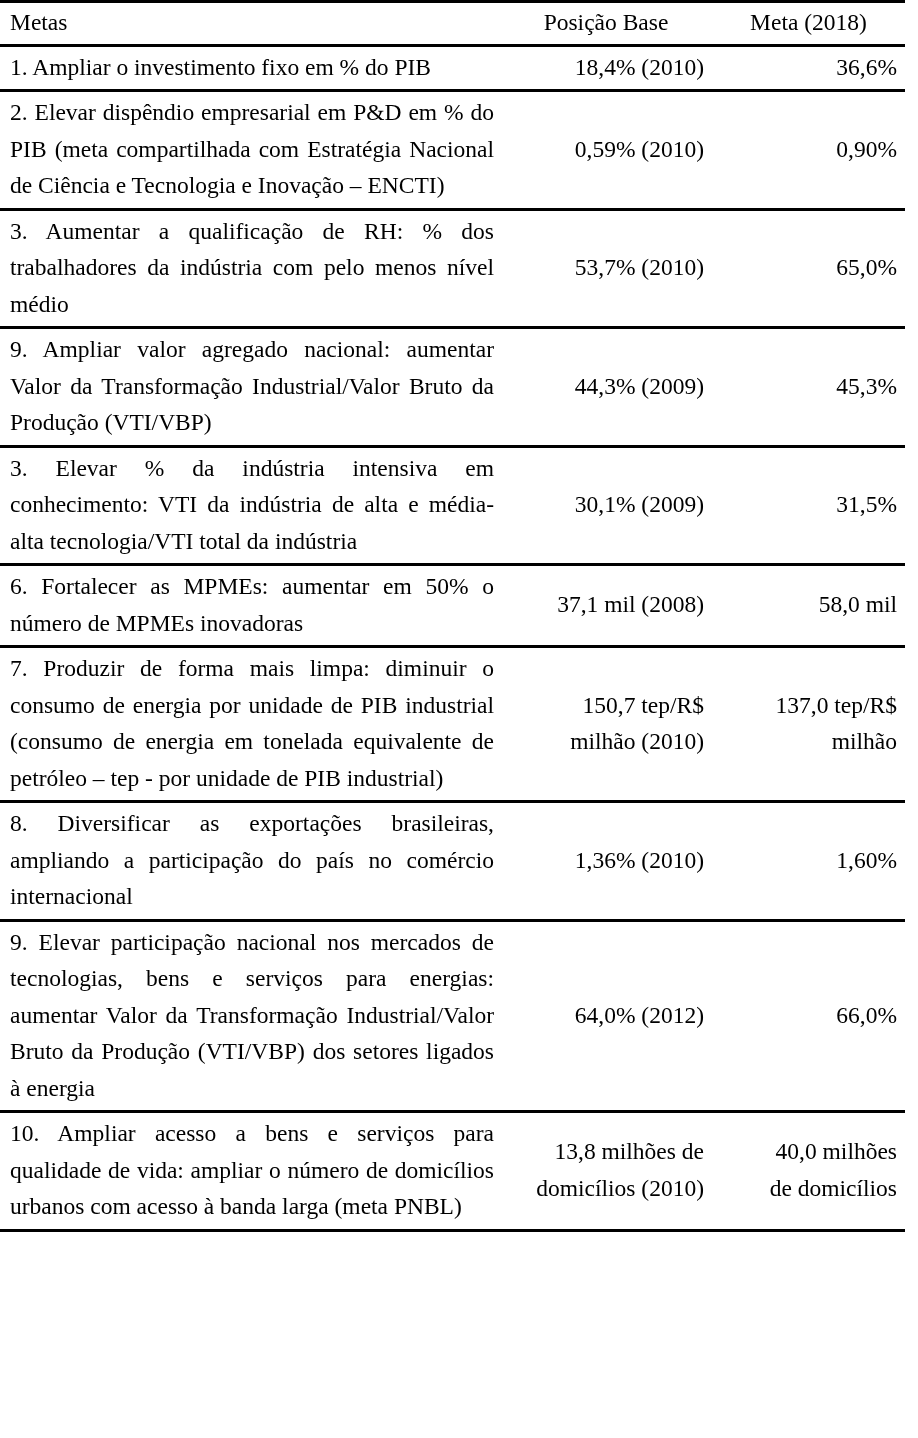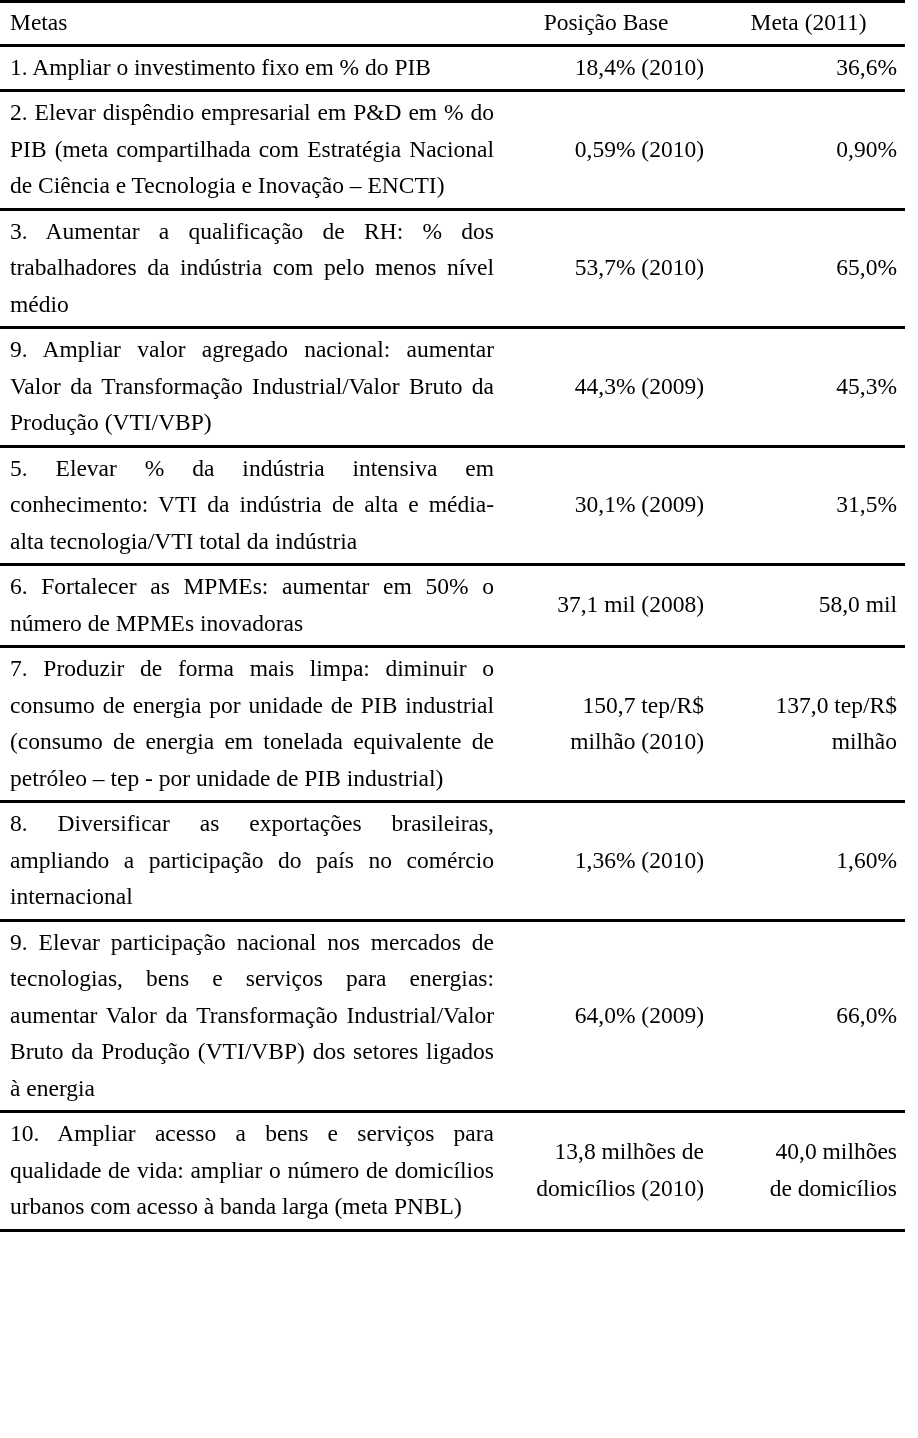--- a/index.html
+++ b/index.html
@@ -79,21 +79,21 @@
   <table class="metas-table">
     <colgroup>
       <col class="c-goal">
       <col class="c-base">
       <col class="c-target">
     </colgroup>
     <thead>
       <tr>
         <th class="goal-head">Metas</th>
         <th>Posição Base</th>
-        <th>Meta (2011)</th>
+        <th>Meta (2018)</th>
       </tr>
     </thead>
     <tbody>
       <tr>
         <td class="goal">1. Ampliar o investimento fixo em % do PIB</td>
         <td class="val">18,4% (2010)</td>
         <td class="val">36,6%</td>
       </tr>
       <tr>
         <td class="goal">2. Elevar dispêndio empresarial em P&amp;D em % do PIB (meta compartilhada com Estratégia Nacional de Ciência e Tecnologia e Inovação – ENCTI)</td>
@@ -104,21 +104,21 @@
         <td class="goal">3. Aumentar a qualificação de RH: % dos trabalhadores da indústria com pelo menos nível médio</td>
         <td class="val">53,7% (2010)</td>
         <td class="val">65,0%</td>
       </tr>
       <tr>
         <td class="goal">9. Ampliar valor agregado nacional: aumentar Valor da Transformação Industrial/Valor Bruto da Produção (VTI/VBP)</td>
         <td class="val">44,3% (2009)</td>
         <td class="val">45,3%</td>
       </tr>
       <tr>
-        <td class="goal">5. Elevar % da indústria intensiva em conhecimento: VTI da indústria de alta e média-alta tecnologia/VTI total da indústria</td>
+        <td class="goal">3. Elevar % da indústria intensiva em conhecimento: VTI da indústria de alta e média-alta tecnologia/VTI total da indústria</td>
         <td class="val">30,1% (2009)</td>
         <td class="val">31,5%</td>
       </tr>
       <tr>
         <td class="goal">6. Fortalecer as MPMEs: aumentar em 50% o número de MPMEs inovadoras</td>
         <td class="val">37,1 mil (2008)</td>
         <td class="val">58,0 mil</td>
       </tr>
       <tr>
         <td class="goal">7. Produzir de forma mais limpa: diminuir o consumo de energia por unidade de PIB industrial (consumo de energia em tonelada equivalente de petróleo – tep - por unidade de PIB industrial)</td>
@@ -127,21 +127,21 @@
         <td class="val">137,0 tep/R$
 milhão</td>
       </tr>
       <tr>
         <td class="goal nojust">8. Diversificar as exportações brasileiras, ampliando a participação do país no comércio internacional</td>
         <td class="val">1,36% (2010)</td>
         <td class="val">1,60%</td>
       </tr>
       <tr>
         <td class="goal">9. Elevar participação nacional nos mercados de tecnologias, bens e serviços para energias: aumentar Valor da Transformação Industrial/Valor Bruto da Produção (VTI/VBP) dos setores ligados à energia</td>
-        <td class="val">64,0%  (2009)</td>
+        <td class="val">64,0%  (2012)</td>
         <td class="val">66,0%</td>
       </tr>
       <tr>
         <td class="goal nojust">10. Ampliar acesso a bens e serviços para qualidade de vida: ampliar o número de domicílios urbanos com acesso à banda larga (meta PNBL)</td>
         <td class="val">13,8 milhões de
 domicílios (2010)</td>
         <td class="val">40,0 milhões
 de domicílios</td>
       </tr>
     </tbody>

